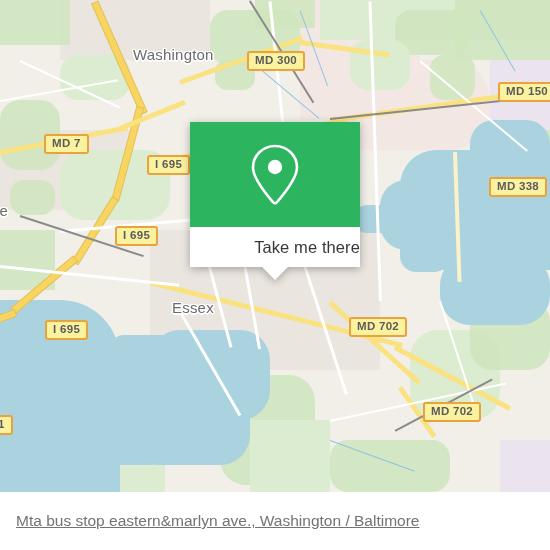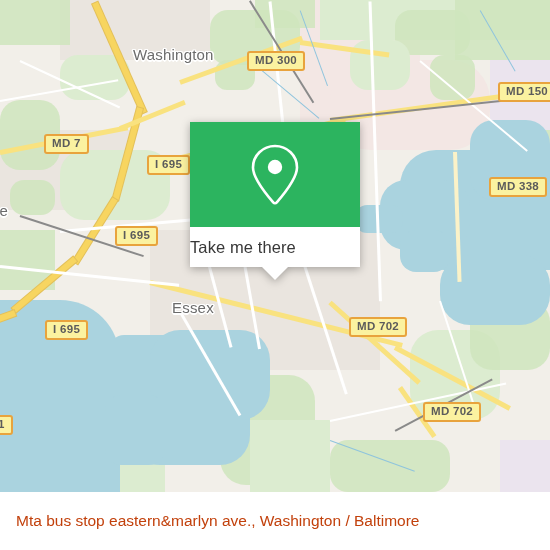--- a/index.html
+++ b/index.html
@@ -166,21 +166,21 @@
     display: flex;
     align-items: center;
     justify-content: center;
   }
   .popup-pin svg { display: block; }
   .popup-foot {
     background: #ffffff;
     height: 40px;
     display: flex;
     align-items: center;
-    justify-content: flex-start;
+    justify-content: flex-end;
   }
   .popup-label {
     color: #383838;
     font-size: 16.5px;
     letter-spacing: .1px;
   }
   .popup-tail {
     position: absolute;
     left: 50%;
     bottom: -13px;
@@ -199,24 +199,25 @@
     width: 550px;
     height: 58px;
     background: #ffffff;
     display: flex;
     align-items: center;
     padding: 0 16px;
     box-sizing: border-box;
   }
   .bottom-title {
     flex: 1 1 auto;
-    color: #c2410c;
+    color: #737373;
     font-size: 15.5px;
     line-height: 20px;
     padding-right: 10px;
+    text-decoration: underline;
   }
   .brand {
     flex: 0 0 auto;
     display: flex;
     align-items: center;
     gap: 3px;
   }
   .brand-mark svg { display: block; }
   .brand-word {
     color: #23201f;

